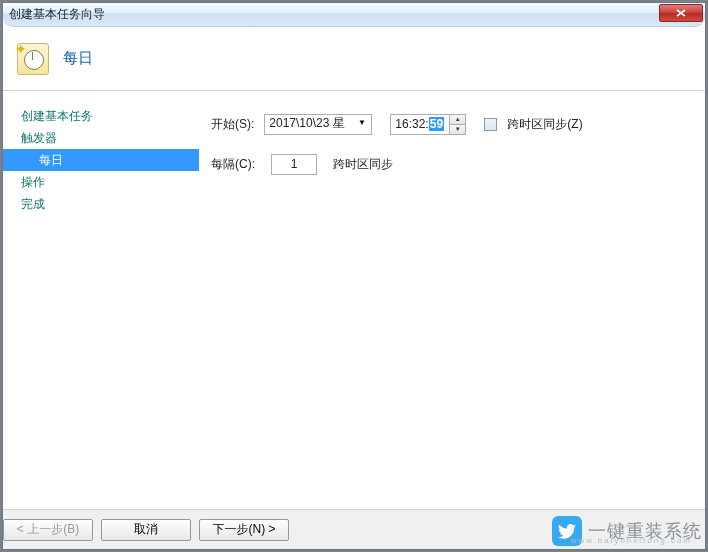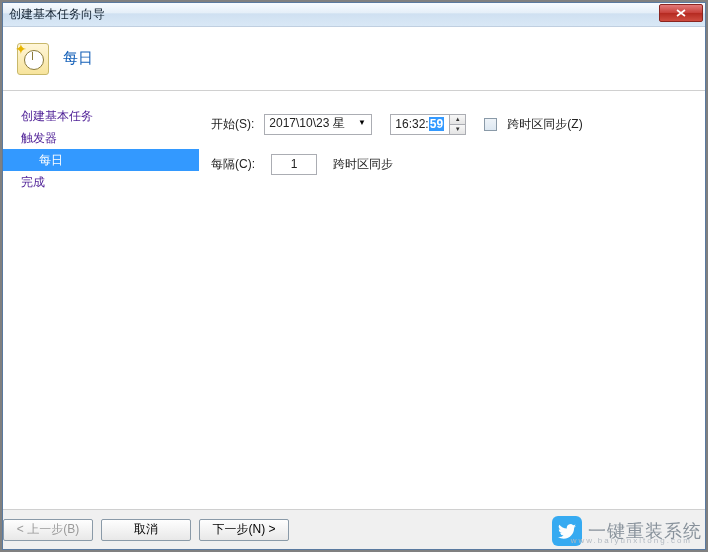--- a/index.html
+++ b/index.html
@@ -1,29 +1,29 @@
 <!DOCTYPE html>
 <html><head>
 <meta charset="utf-8">
 <style>
 * { box-sizing: border-box; margin: 0; padding: 0; font-family: "Microsoft YaHei", "SimSun", Tahoma, sans-serif; }
 body { background: #808080; width: 708px; height: 552px; overflow: hidden; position: relative; }
 .window { position: absolute; left: 2px; top: 2px; width: 704px; height: 548px; background: #fff; border: 1px solid #5a7aa0; }
-.titlebar { height: 24px; background: linear-gradient(#f7fbff 0%, #e4eef8 45%, #cfe0f1 46%, #d9e8f6 100%); border-bottom: 1px solid #c0cfe0; position: relative; display: flex; align-items: center; padding-left: 6px; }
+.titlebar { height: 24px; background: linear-gradient(#f7fbff 0%, #e4eef8 45%, #cfe0f1 46%, #d9e8f6 100%); border-bottom: 1px solid #c0cfe0; position: relative; display: flex; align-items: center; padding-left: 6px; border-radius: 10px; }
 .titlebar-text { font-size: 12px; color: #102030; }
 .close-btn { position: absolute; right: 2px; top: 1px; width: 44px; height: 18px; background: linear-gradient(#e27a7a 0%, #c8403a 49%, #b42920 50%, #cf4c40 100%); border: 1px solid #8a2520; border-radius: 2px; display: flex; align-items: center; justify-content: center; color: #fff; font-size: 10px; font-weight: bold; cursor: pointer; }
 .header-area { height: 64px; background: #fff; border-bottom: 1px solid #d0d0d0; display: flex; align-items: center; padding-left: 14px; gap: 14px; }
 .header-icon { width: 32px; height: 32px; background: linear-gradient(#fff6d8, #f7e49c); border: 1px solid #c8b86a; border-radius: 3px; position: relative; }
 .header-icon::before { content: ""; position: absolute; left: 6px; top: 6px; width: 18px; height: 18px; border: 1px solid #8a7a3a; border-radius: 50%; background: #fff; }
 .header-icon::after { content: ""; position: absolute; left: 14px; top: 8px; width: 1px; height: 8px; background: #8a7a3a; box-shadow: 4px 4px 0 -0.5px #8a7a3a; }
 .header-icon .star { position: absolute; left: -3px; top: -3px; color: #e7b400; font-size: 14px; }
 .header-title { font-size: 15px; color: #1560b8; }
 .body-area { display: flex; height: calc(100% - 24px - 64px - 40px); }
 .sidebar { width: 196px; padding: 14px 0 0 0; }
-.sidebar-item { height: 22px; line-height: 22px; font-size: 12px; color: #4c1d95; padding-left: 18px; cursor: pointer; }
+.sidebar-item { height: 22px; line-height: 22px; font-size: 12px; color: #0f766e; padding-left: 18px; cursor: pointer; }
 .sidebar-item.indent { padding-left: 36px; }
 .sidebar-item.selected { background: #3399ff; color: #fff; }
 .content { flex: 1; padding: 20px 12px 0 12px; font-size: 12px; color: #222; }
 .row { display: flex; align-items: center; height: 26px; margin-bottom: 14px; gap: 10px; }
 .label { }
 .date-field { width: 108px; height: 21px; border: 1px solid #abadb3; background: #fff; display: flex; align-items: flex-start; padding: 0 2px 0 4px; font-size: 12px; justify-content: space-between; }
 .date-drop { width: 15px; height: 15px; display: flex; align-items: center; justify-content: center; font-size: 8px; color: #000; cursor: pointer; }
 .time-field { width: 76px; height: 21px; border: 1px solid #abadb3; background: #fff; display: flex; align-items: center; padding-left: 4px; font-size: 12px; position: relative; margin-left: 8px; }
 .time-sel { background: #3399ff; color: #fff; padding: 0 1px; font-weight: bold; }
 .spinner { position: absolute; right: 0; top: 0; width: 16px; height: 19px; border-left: 1px solid #abadb3; display: flex; flex-direction: column; }
@@ -58,20 +58,21 @@
         <span class="star">✦</span>
       </div>
     <div class="header-title">每日</div>
   </div>
 
   <div class="body-area">
     <div class="sidebar">
       <div class="sidebar-item">创建基本任务</div>
       <div class="sidebar-item">触发器</div>
       <div class="sidebar-item indent selected">每日</div>
+      <div class="sidebar-item">操作</div>
       <div class="sidebar-item">完成</div>
     </div>
 
     <div class="content">
       <div class="row">
         <span class="label">开始(S):</span>
         <div class="date-field">
           <span>2017\10\23 星</span>
           <span class="date-drop">▼</span>
         </div>

